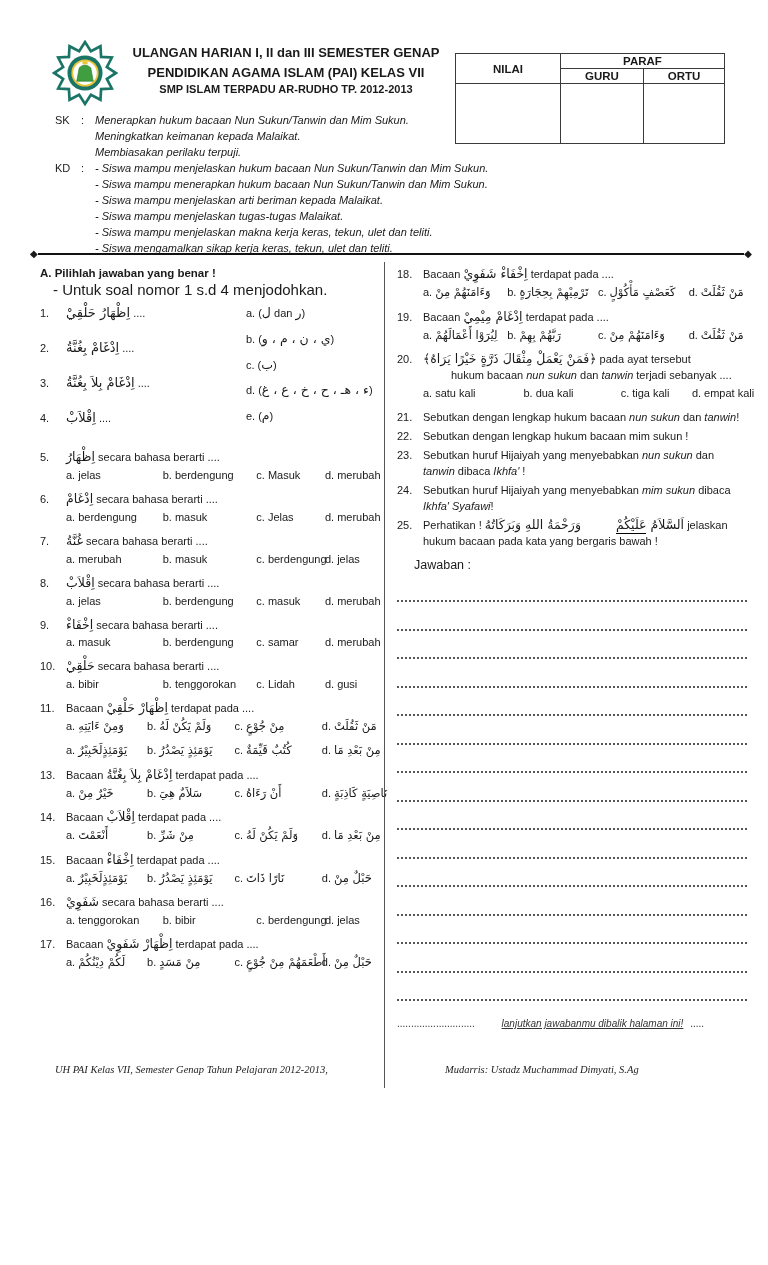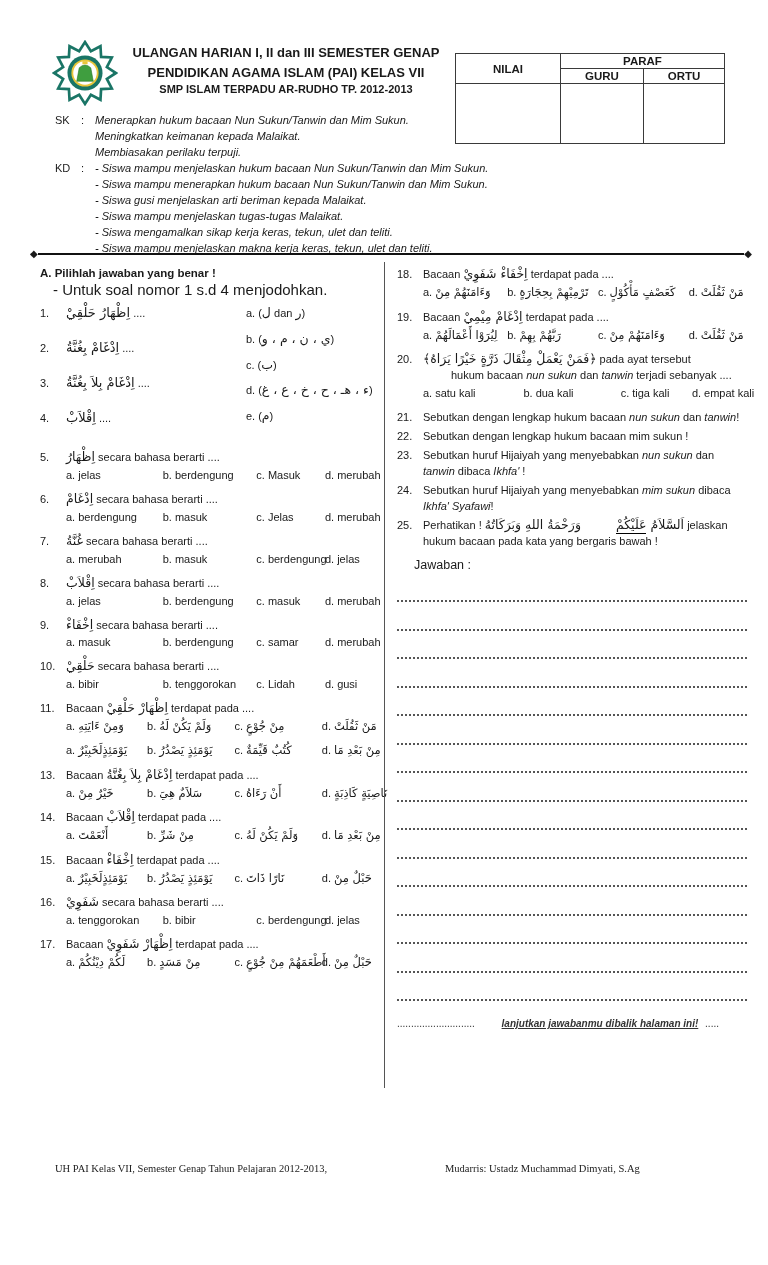--- a/index.html
+++ b/index.html
@@ -49,24 +49,24 @@
   .opt{white-space:nowrap;}
   .olabel{margin-right:3px;}
   .ar{font-family:"DejaVu Sans",sans-serif;direction:rtl;unicode-bidi:isolate;font-size:12.5px;line-height:1.1;}
   .mitem .ar{font-size:13px;}
   .otext.ar{font-size:11.5px;}
   .u{border-bottom:1.3px solid #000;padding-bottom:1px;margin-left:31px;}
   
   .jlabel{font-size:12.5px;margin:8px 0 2px 17px;}
   .ans-line{height:26.5px;border-bottom:2px dotted #555;}
   .cont-line{margin-top:17px;font-size:10px;white-space:nowrap;color:#333;}
-  .cont-text{font-style:italic;font-weight:700;text-decoration:underline;margin:0 4px;padding-left:20px;}
-  
-  .f-left,.f-right{position:absolute;top:1163px;font-family:"Liberation Serif",serif;
-                   font-size:10.5px;color:#222;}
+  .cont-text{font-style:italic;font-weight:400;text-decoration:underline;margin:0 4px;padding-left:20px;}
+  
+  .f-left,.f-right{position:absolute;top:1064px;font-family:"Liberation Serif",serif;
+                   font-style:italic;font-size:10.5px;color:#222;}
   .f-left{left:55px;} .f-right{left:445px;}
 </style>
 </head>
 <body>
 
 <div class="page">
 
   <div class="header">
     <div class="logo">
       <svg viewBox="0 0 64 64" width="66" height="66">
@@ -111,24 +111,24 @@
           <div class="itline">Meningkatkan keimanan kepada Malaikat.</div>
           <div class="itline">Membiasakan perilaku terpuji.</div>
         </div>
     </div>
     <div class="skrow">
       <span class="sklabel">KD</span>
       <span>:</span>
       <div id="kd-lines">
           <div class="itline">- Siswa mampu menjelaskan hukum bacaan Nun Sukun/Tanwin dan Mim Sukun.</div>
           <div class="itline">- Siswa mampu menerapkan hukum bacaan Nun Sukun/Tanwin dan Mim Sukun.</div>
-          <div class="itline">- Siswa gusi menjelaskan arti beriman kepada Malaikat.</div>
+          <div class="itline">- Siswa mampu menjelaskan arti beriman kepada Malaikat.</div>
           <div class="itline">- Siswa mampu menjelaskan tugas-tugas Malaikat.</div>
+          <div class="itline">- Siswa mampu menjelaskan makna kerja keras, tekun, ulet dan teliti.</div>
           <div class="itline">- Siswa mengamalkan sikap kerja keras, tekun, ulet dan teliti.</div>
-          <div class="itline">- Siswa mampu menjelaskan makna kerja keras, tekun, ulet dan teliti.</div>
         </div>
     </div>
   </div>
 
   <div class="divider">
     <span class="diamond">◆</span>
     <span class="rule"></span>
     <span class="diamond">◆</span>
   </div>
 

